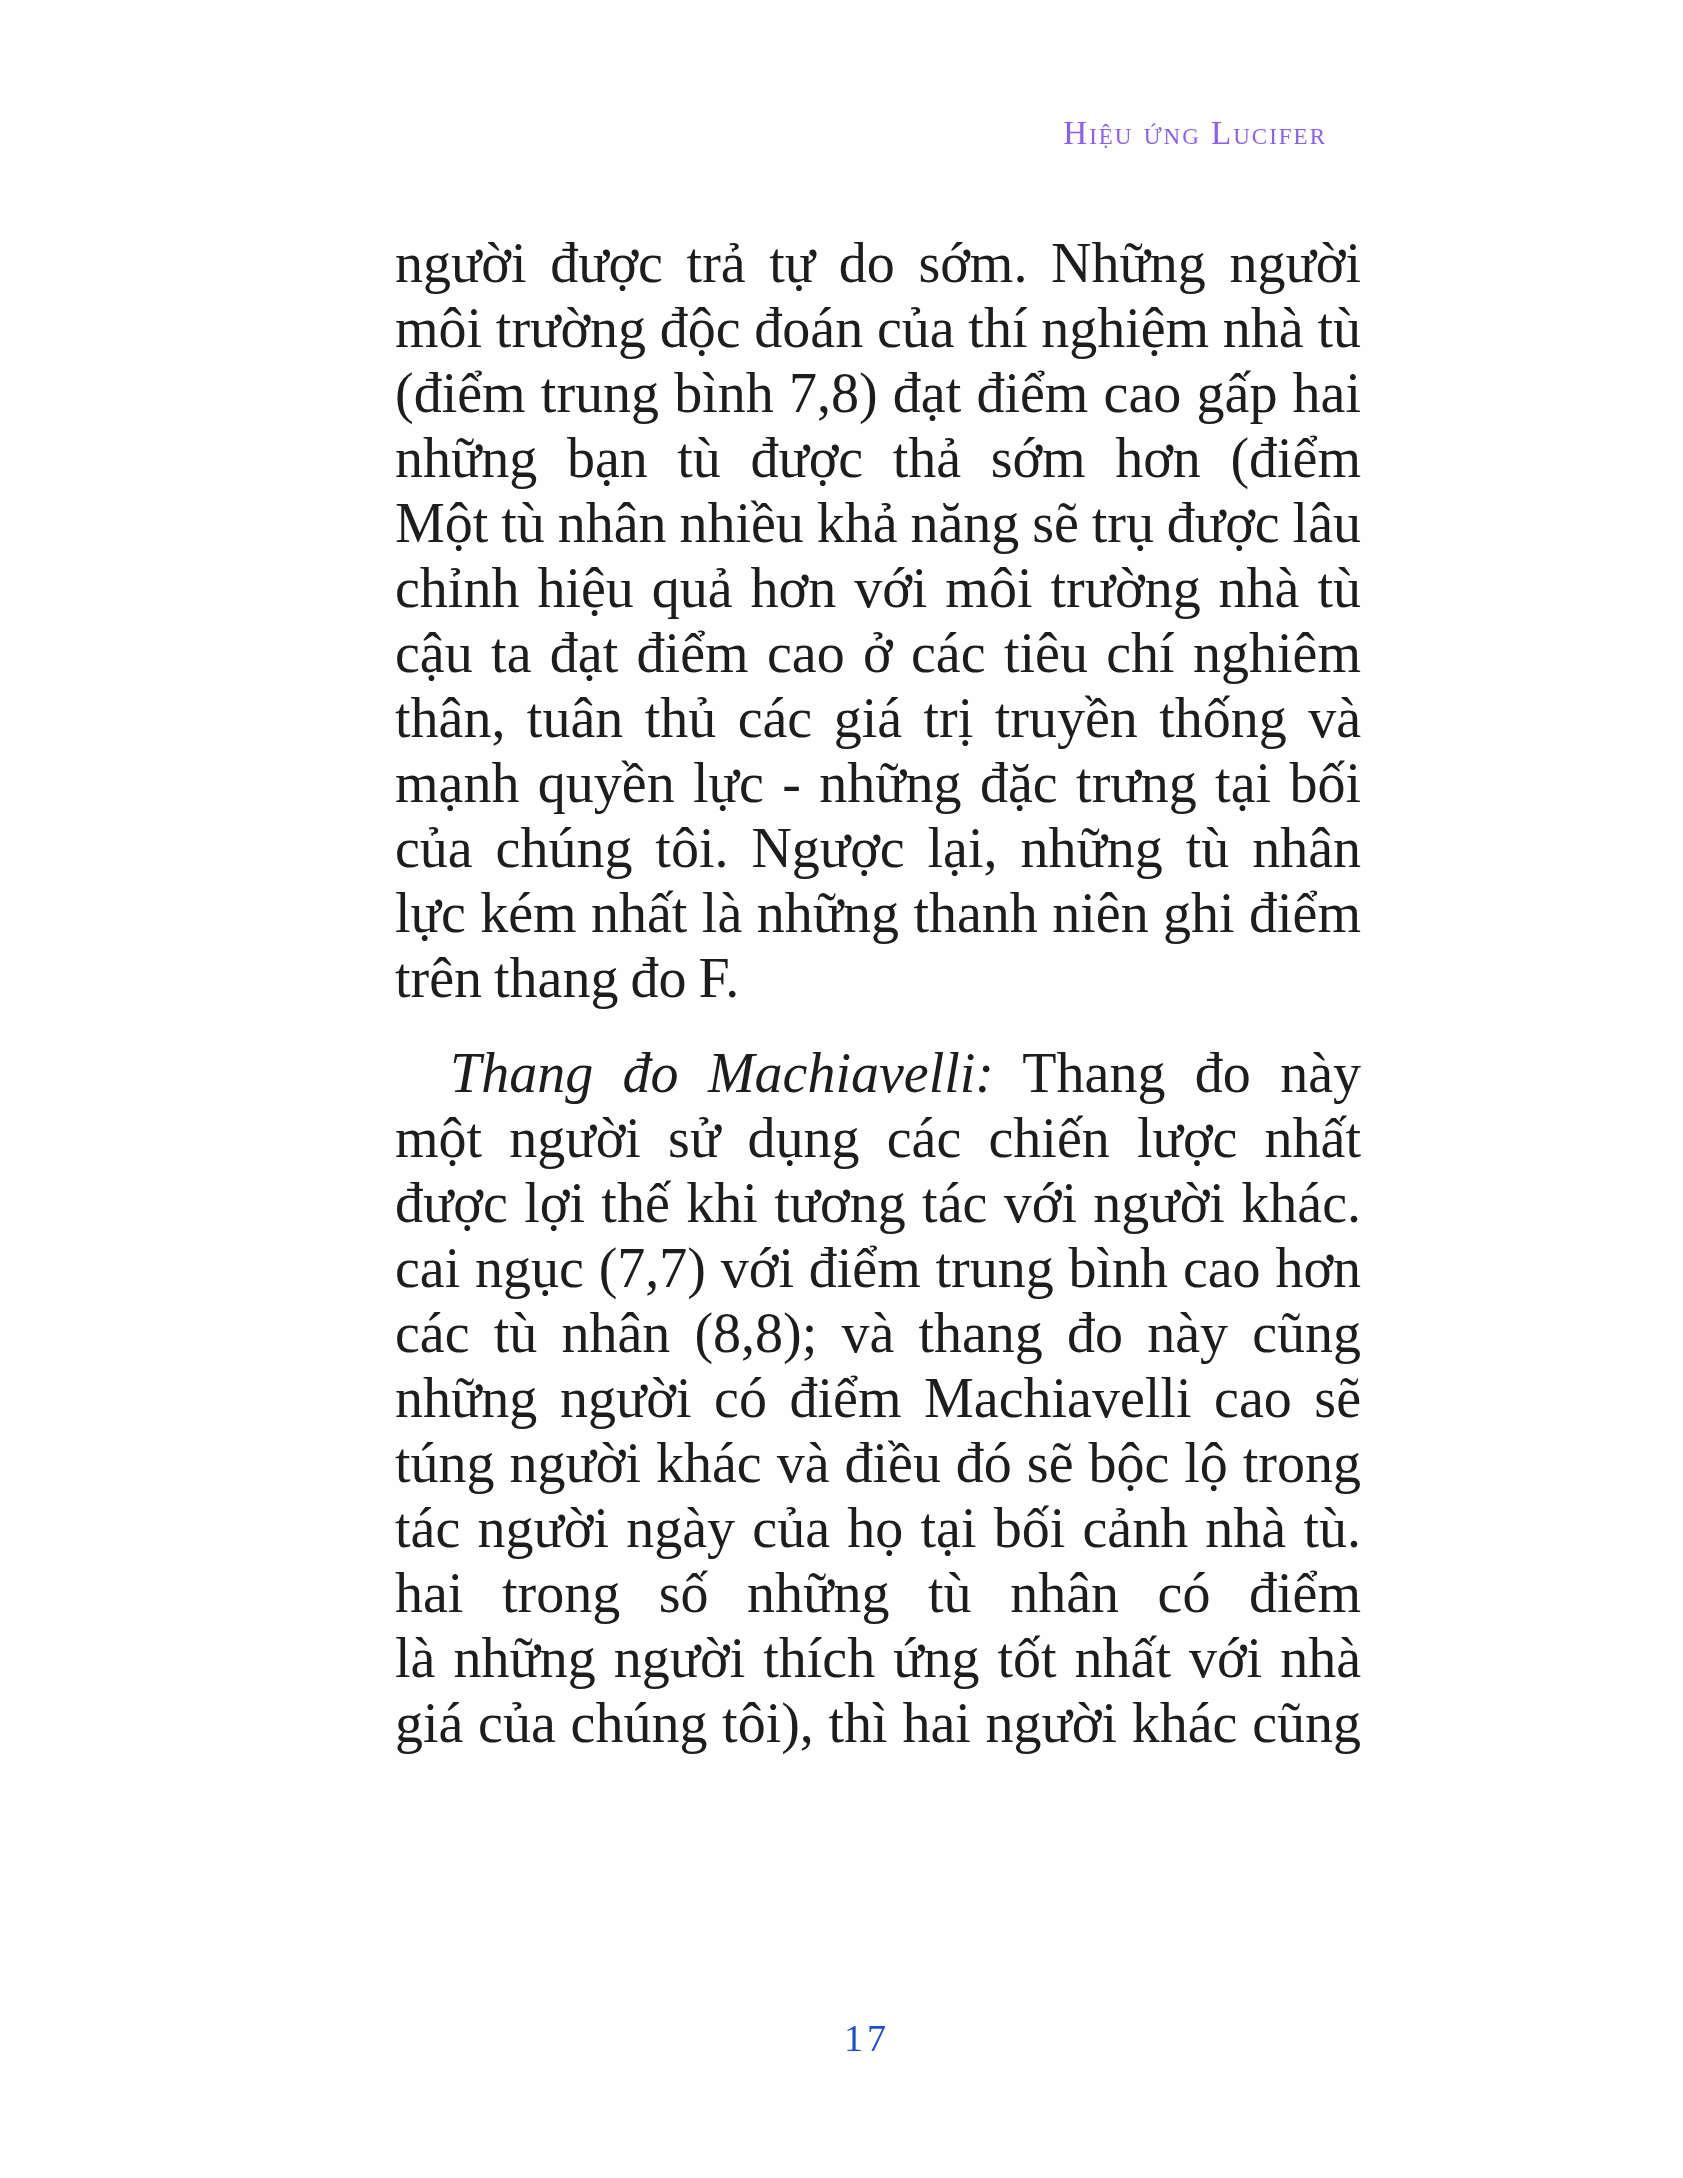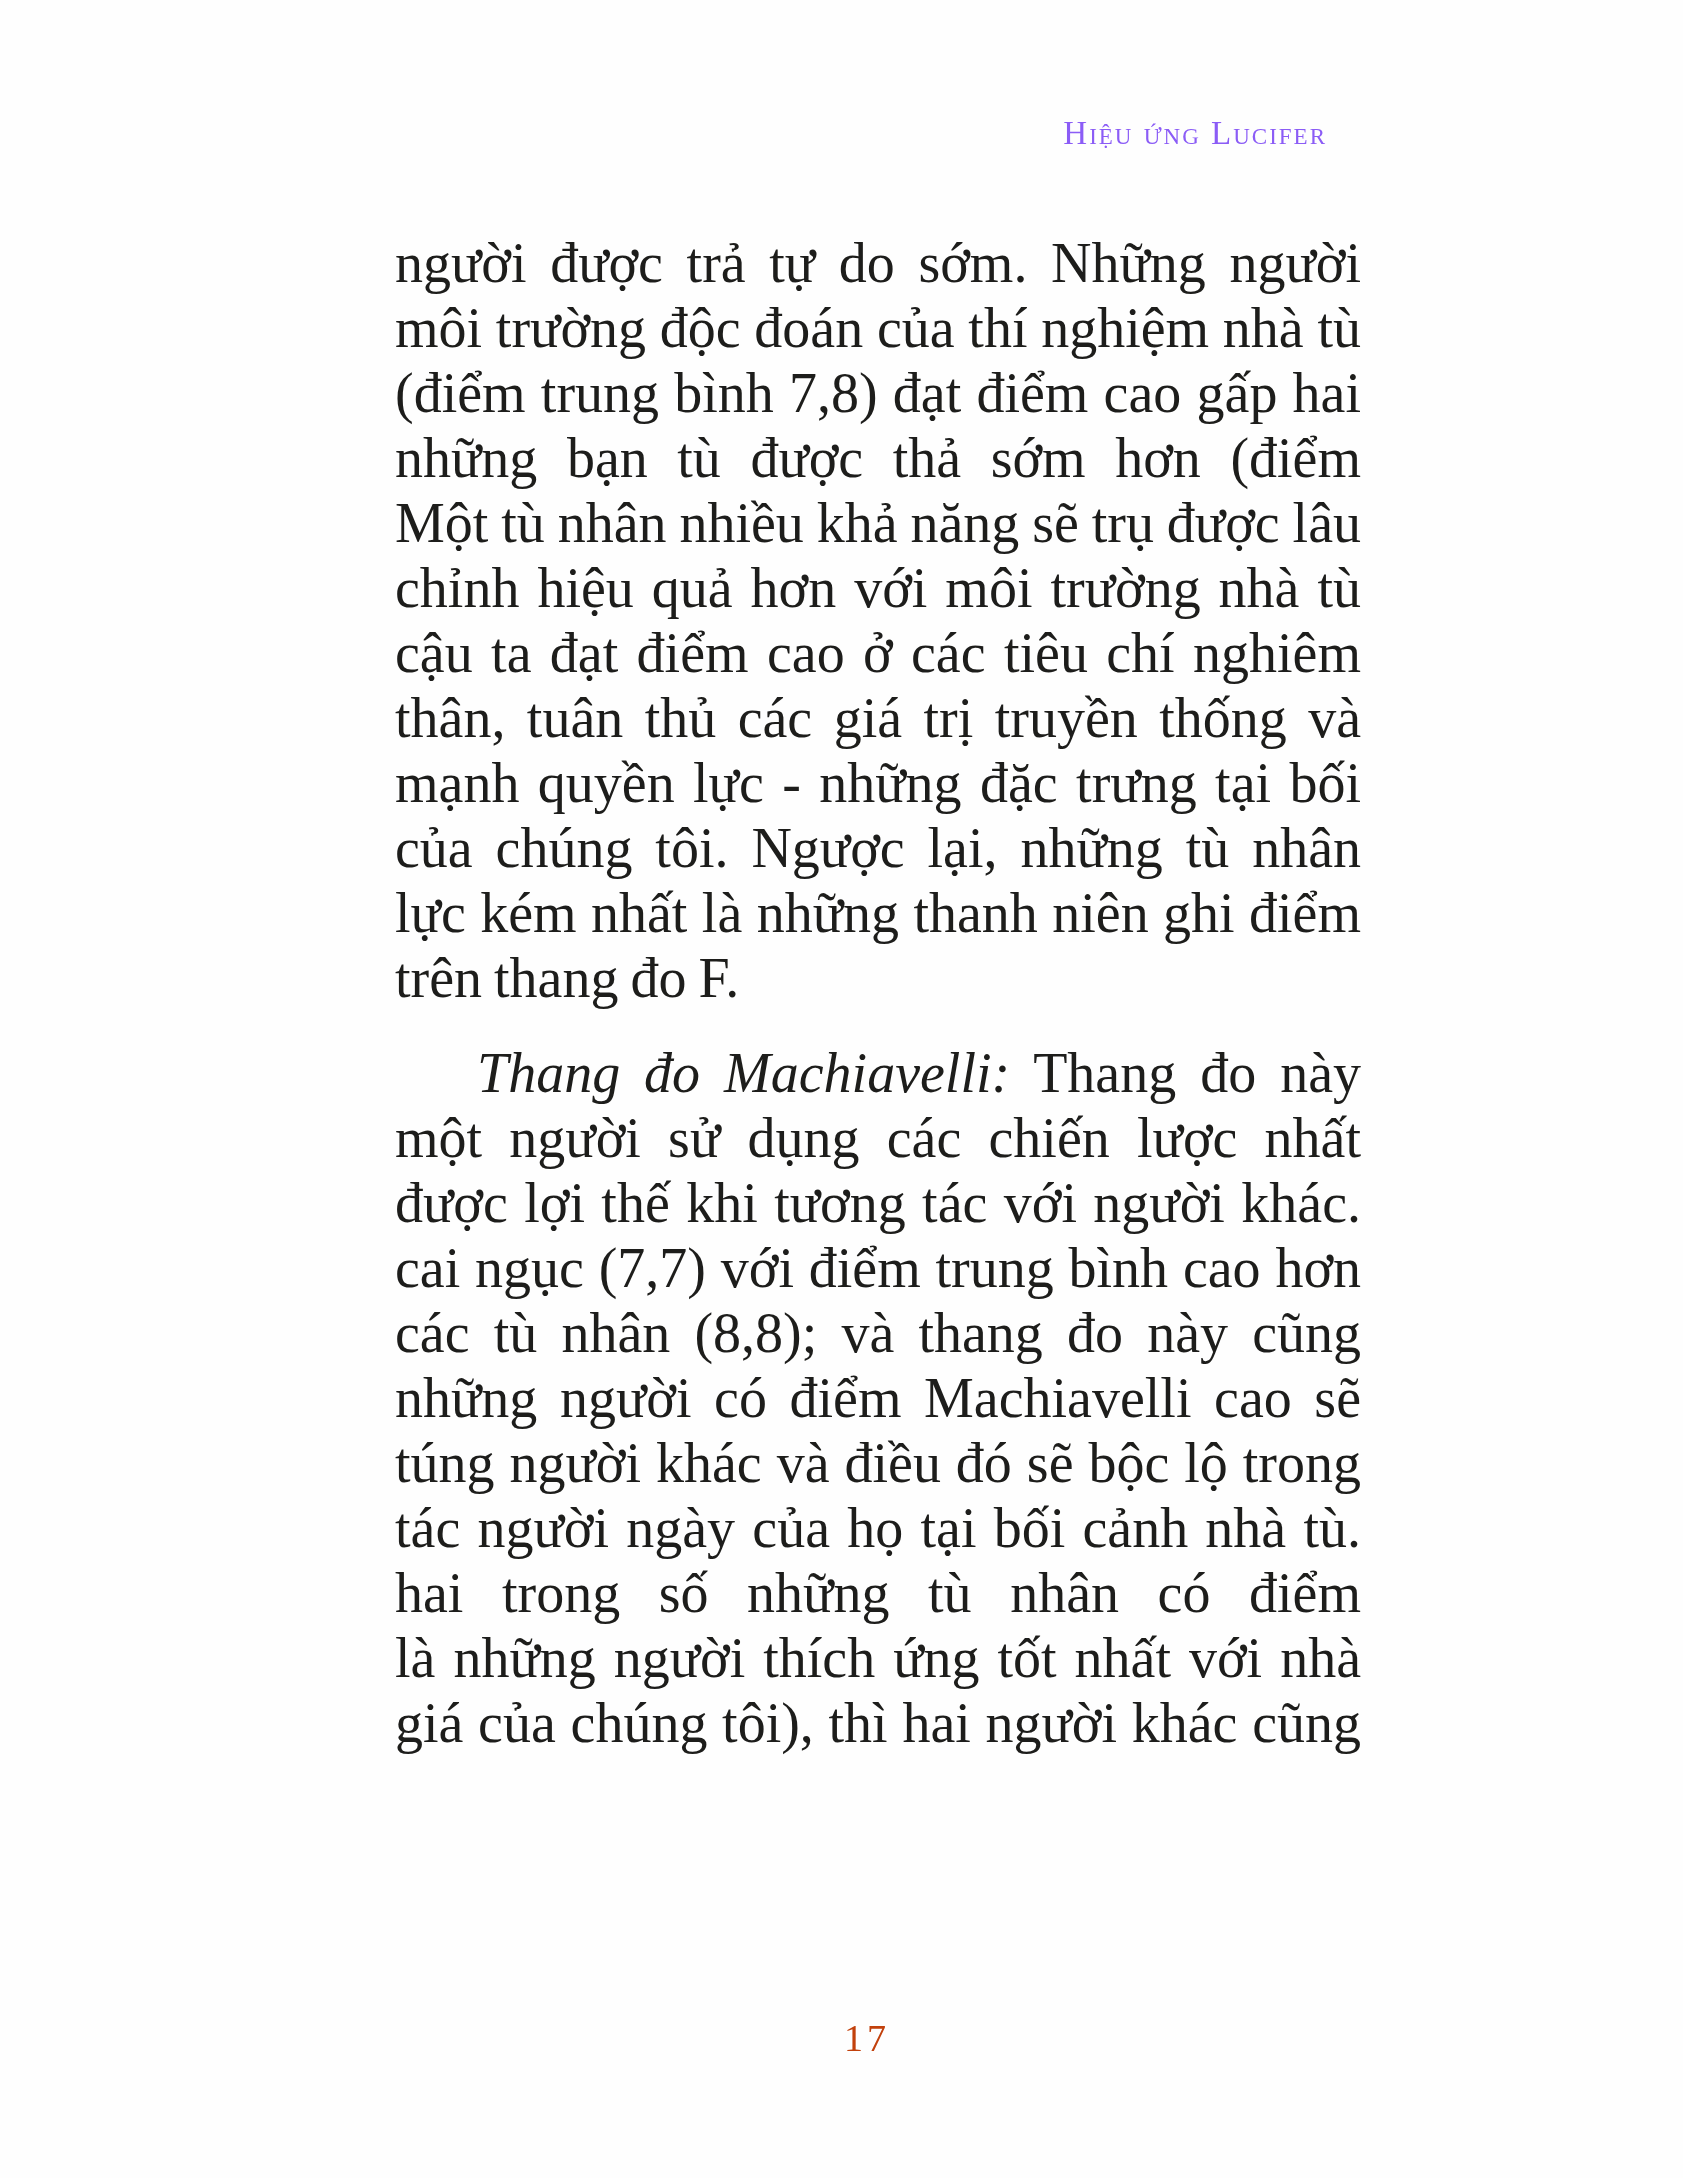--- a/index.html
+++ b/index.html
@@ -39,29 +39,29 @@
     text-align-last: justify;
     height: 65px;
     overflow: hidden;
   }
   .line.last {
     text-align-last: left;
   }
   .line.indent {
     text-indent: 55px;
   }
-  .italic-lead { font-style: italic; margin-left: 27px; }
+  .italic-lead { font-style: italic; }
   .page-number {
     position: absolute;
     top: 2016px; left: 386px;
     width: 962px;
     text-align: center;
     font-size: 38px;
     letter-spacing: 4px;
-    color: #c2410c;
+    color: #1d4ed8;
   }
 </style>
 </head>
 <body>
 
 <div class="page">
 
   <div class="running-head">Hiệu ứng Lucifer</div>
 
   <div class="body-text">

